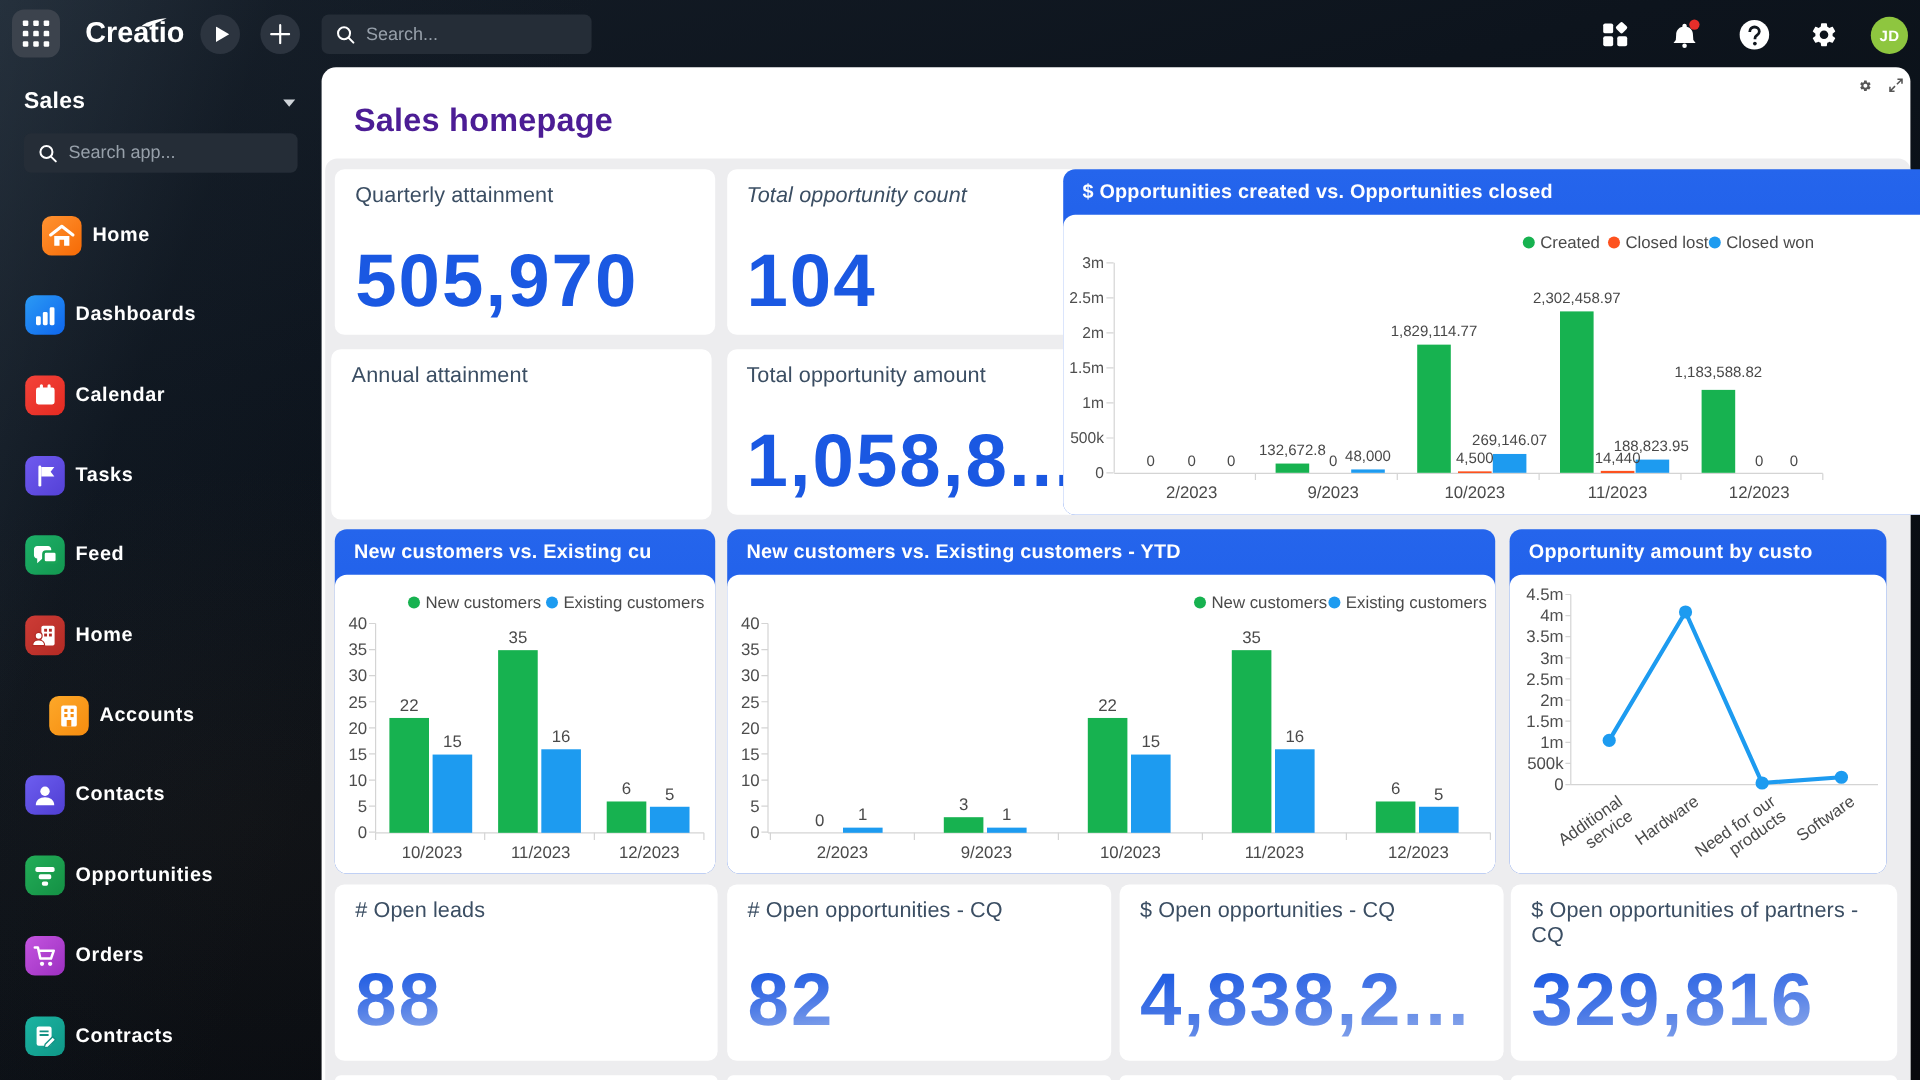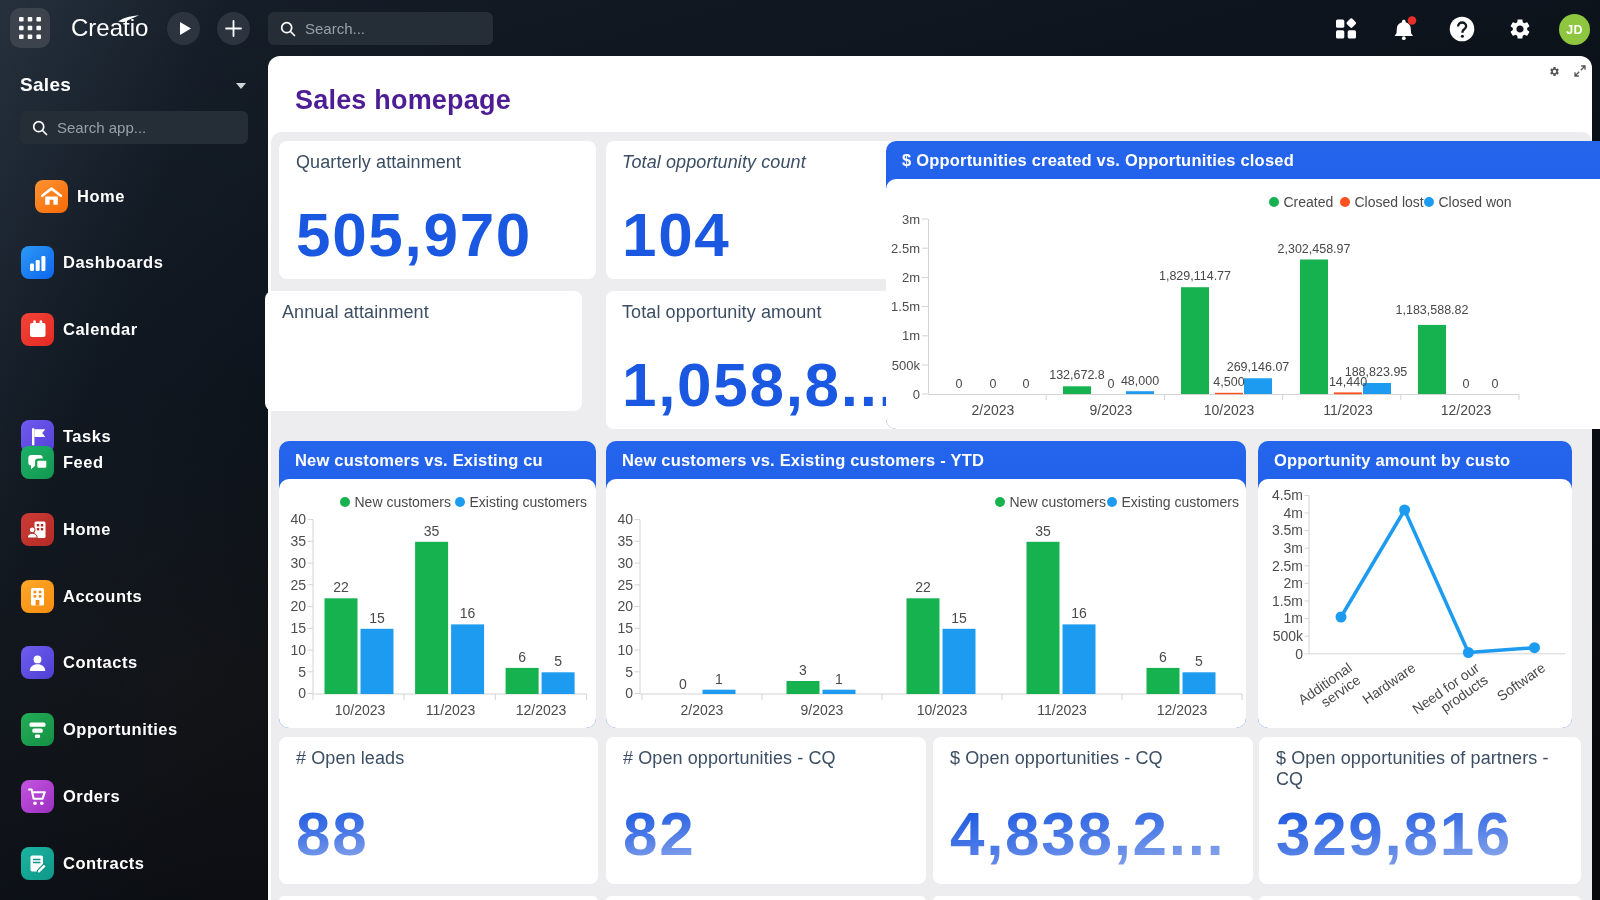--- a/index.html
+++ b/index.html
@@ -11,21 +11,21 @@
       radial-gradient(ellipse 650px 480px at 13% 76%, rgba(84,62,44,0.10), transparent 62%),
       linear-gradient(110deg, rgba(64,80,95,0.40) 0%, rgba(32,44,56,0.17) 12%, rgba(12,20,30,0) 26%),
       linear-gradient(165deg, #141c26 0%, #0d141d 28%, #0a0f15 55%, #08090d 100%);
     position:relative;
   }
   .abs { position:absolute; }
 
   
   #gridbtn { left:10px; top:8px; width:40px; height:40px; border-radius:10px; background:#3c434d; }
   #gridbtn svg { position:absolute; left:8px; top:8px; }
-  #logo { left:71px; top:16px; color:#fff; font-size:24px; font-weight:400; letter-spacing:0px; line-height:1; }
+  #logo { left:71px; top:16px; color:#fff; font-size:24px; font-weight:700; letter-spacing:0px; line-height:1; }
   .circbtn { width:33px; height:33px; border-radius:50%; background:#2c343f; top:12px; }
   #searchbar, #sidesearch {
     height:33px; border-radius:6px; background:#252d37; color:#97a0aa; font-size:15px;
     display:flex; align-items:center; padding-left:12px; gap:9px;
   }
   #searchbar { left:268px; top:12px; width:225px; }
   #avatar { left:1559px; top:14px; width:31px; height:31px; border-radius:50%; background:#8ec63f;
     color:#fff; font-size:12.5px; font-weight:700; display:flex; align-items:center; justify-content:center; letter-spacing:0.3px;}
 
   
@@ -136,21 +136,21 @@
   <div class="abs mitem" style="top:312.9px;">
     <span class="mic" style="background:linear-gradient(135deg,#f4433a,#e42a21);">
       <svg width="33" height="33" viewBox="0 0 33 33">
         <rect x="9" y="10" width="15.5" height="14" rx="2" fill="#fff"></rect>
         <rect x="12.2" y="7.2" width="2.6" height="4.2" rx="1.3" fill="#fff"></rect>
         <rect x="18.6" y="7.2" width="2.6" height="4.2" rx="1.3" fill="#fff"></rect>
       </svg>
     </span>
     <span class="mlabel">Calendar</span>
   </div>
-  <div class="abs mitem" style="top:379.6px;margin-top:40px;">
+  <div class="abs mitem" style="top:379.6px;">
     <span class="mic" style="background:linear-gradient(135deg,#6f5aef,#5441d6);">
       <svg width="33" height="33" viewBox="0 0 33 33">
         <rect x="11" y="8" width="2.4" height="17.5" rx="1.2" fill="#fff"></rect>
         <path d="M13.4,9.2 h10.9 l-3.1,3.9 3.1,3.9 H13.4 z" fill="#fff"></path>
       </svg>
     </span>
     <span class="mlabel">Tasks</span>
   </div>
   <div class="abs mitem" style="top:446.3px;">
     <span class="mic" style="background:linear-gradient(135deg,#1db069,#13974f);">
@@ -168,21 +168,21 @@
         <rect x="15.8" y="11" width="2.4" height="2.4" fill="#b32a24"></rect>
         <rect x="19.8" y="11" width="2.4" height="2.4" fill="#b32a24"></rect>
         <rect x="15.8" y="15" width="2.4" height="2.4" fill="#b32a24"></rect>
         <rect x="19.8" y="15" width="2.4" height="2.4" fill="#b32a24"></rect>
         <circle cx="11.2" cy="16.8" r="2.9" fill="#fff" stroke="#b32a24" stroke-width="1"></circle>
         <path d="M6.2,25 c0-3 2.2-4.7 5-4.7 s5,1.7 5,4.7 z" fill="#fff" stroke="#b32a24" stroke-width="1"></path>
       </svg>
     </span>
     <span class="mlabel">Home</span>
   </div>
-  <div class="abs mitem" style="top:579.7px;">
+  <div class="abs mitem" style="top:579.7px;margin-left:20px;">
     <span class="mic" style="background:linear-gradient(135deg,#fda829,#f68c0f);">
       <svg width="33" height="33" viewBox="0 0 33 33">
         <rect x="10" y="8" width="13" height="17.5" rx="1.6" fill="#fff"></rect>
         <rect x="12.6" y="10.7" width="2.6" height="2.6" fill="#f68c0f"></rect>
         <rect x="17.8" y="10.7" width="2.6" height="2.6" fill="#f68c0f"></rect>
         <rect x="12.6" y="15" width="2.6" height="2.6" fill="#f68c0f"></rect>
         <rect x="17.8" y="15" width="2.6" height="2.6" fill="#f68c0f"></rect>
         <rect x="14.6" y="20" width="3.8" height="5.5" fill="#f68c0f"></rect>
       </svg>
     </span>
@@ -240,21 +240,21 @@
   </svg>
 
   <div class="card" style="left:279px; top:141px; width:317px; height:138px;">
     <div class="kpi-title">Quarterly attainment</div>
     <div class="kpi-num">505,970</div>
   </div>
   <div class="card" style="left:606px; top:141px; width:316px; height:138px;">
     <div class="kpi-title" style="left:16px;font-style:italic;">Total opportunity count</div>
     <div class="kpi-num" style="left:16px;">104</div>
   </div>
-  <div class="card" style="left:265px; top:291px; width:317px; height:120px;text-align:right;">
+  <div class="card" style="left:276px; top:291px; width:317px; height:142px;text-align:right;">
     <div class="kpi-title">Annual attainment</div>
   </div>
   <div class="card" style="left:606px; top:291px; width:316px; height:138px;">
     <div class="kpi-title" style="left:16px;">Total opportunity amount</div>
     <div class="kpi-num" style="left:16px;">1,058,8...</div>
   </div>
 
   <div class="chart-card" style="left:886px; top:141px; width:778px; height:288px;">
     <div class="chart-head">$ Opportunities created vs. Opportunities closed</div>
     <div class="chart-body"></div>

